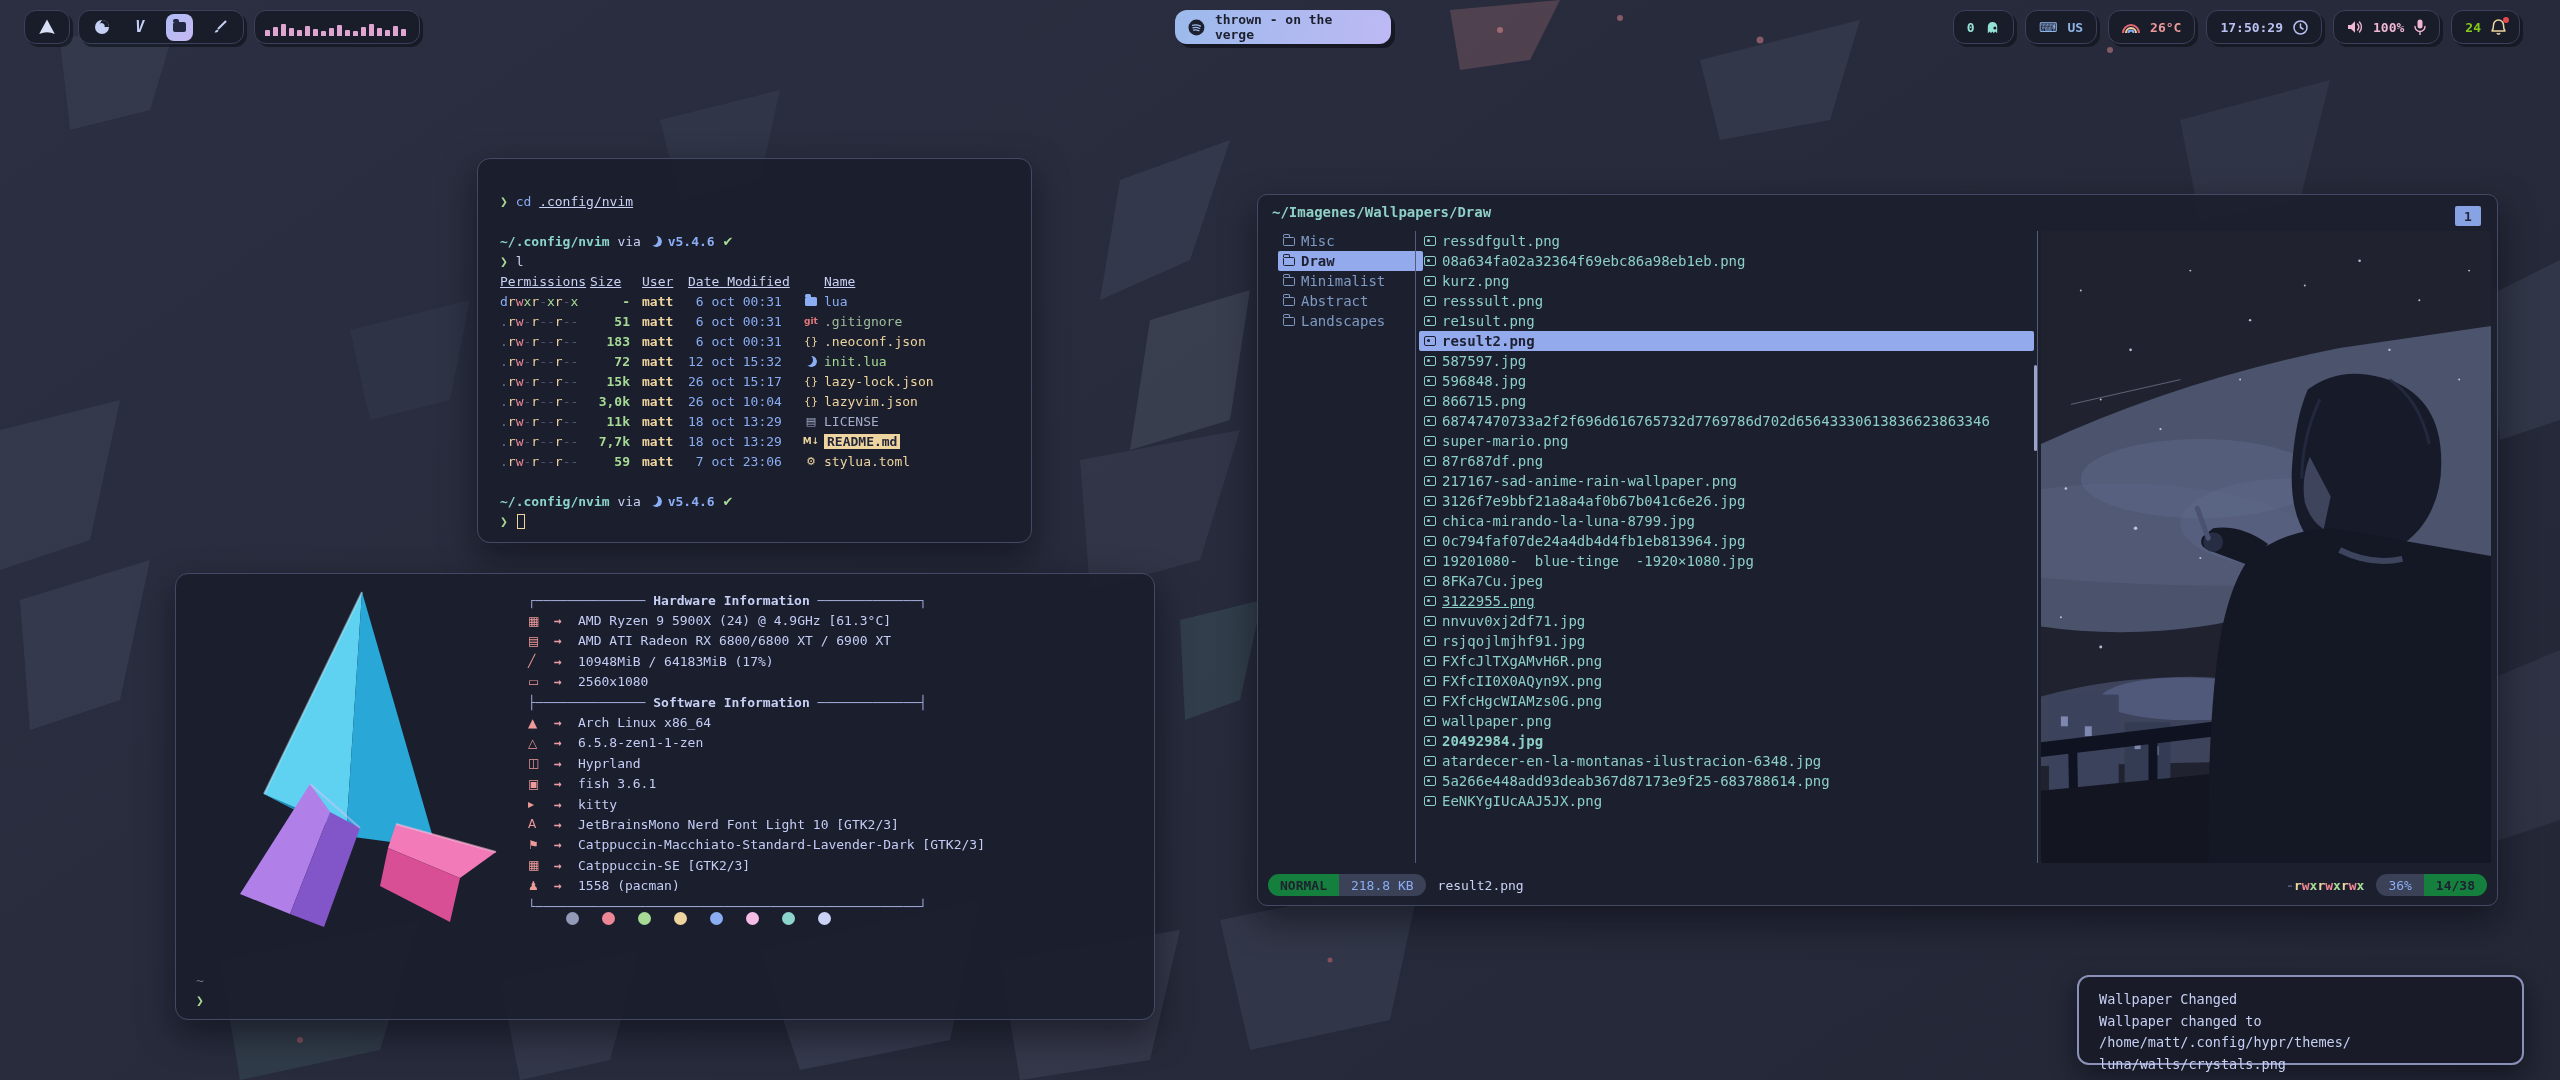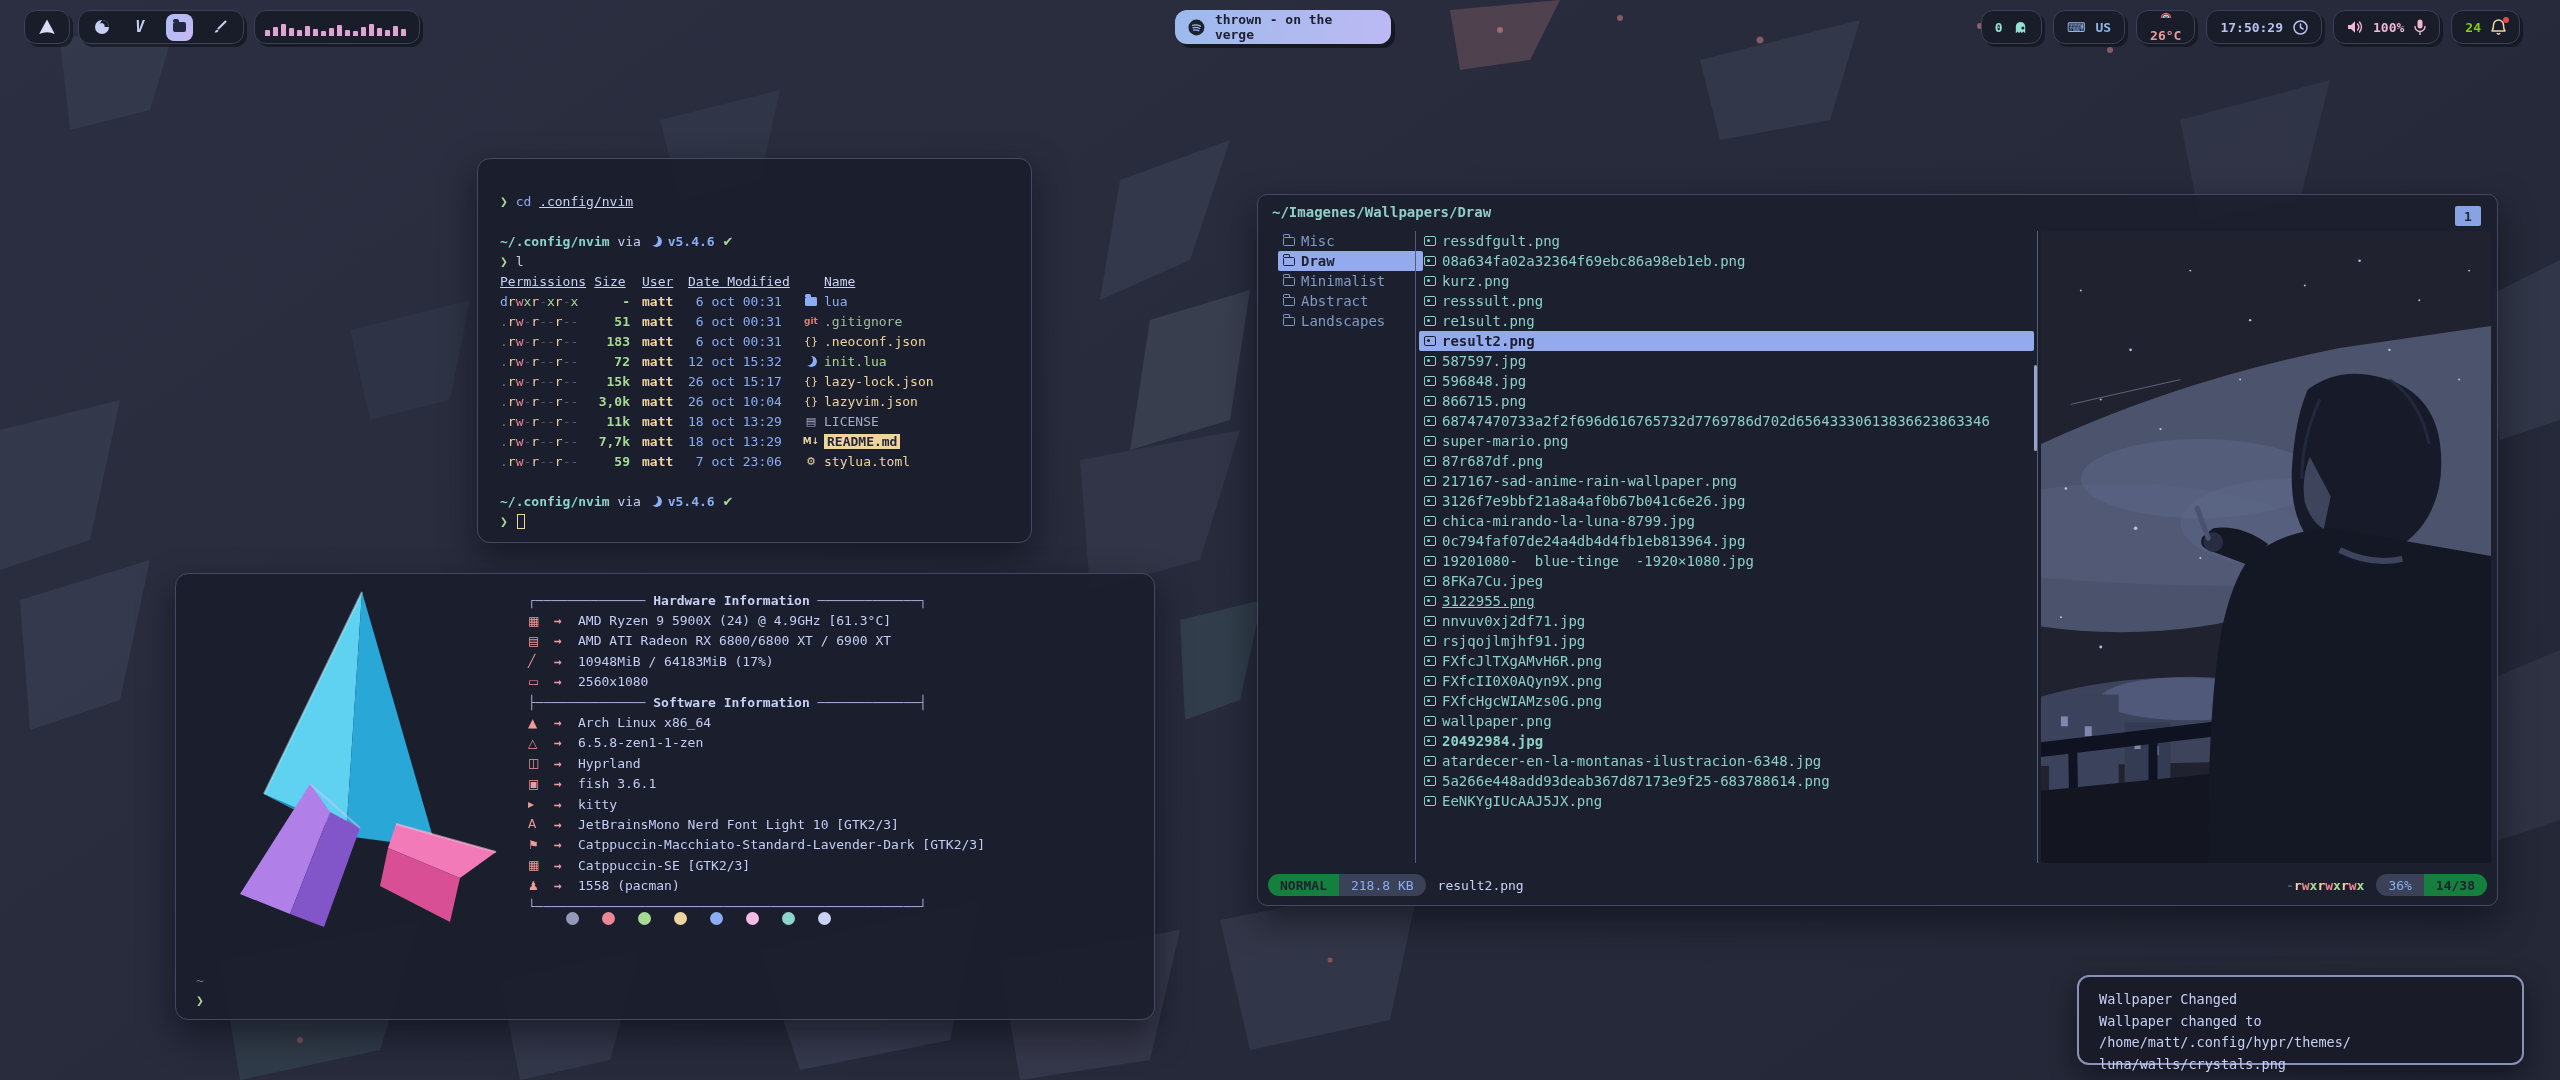--- a/index.html
+++ b/index.html
@@ -23,40 +23,40 @@
   .dock-ic{display:flex;align-items:center;justify-content:center;width:22px;height:22px;color:#c6d0f5;}
   .dock-active{width:27px;height:27px;border-radius:8px;background:linear-gradient(135deg,#aebcf5,#c9b8f2);}
   .mini-folder{display:inline-block;width:13px;height:10px;background:#232741;border-radius:2px;position:relative;}
   .mini-folder::before{content:'';position:absolute;top:-3px;left:0;width:6px;height:3px;background:#232741;border-radius:2px 2px 0 0;}
   #viz{left:254px;width:166px;align-items:flex-end;padding:0 10px 7px 10px;gap:3px;}
   #viz i{display:block;width:5px;background:#dfa4d2;border-radius:1px 1px 0 0;}
   #song{left:1175px;width:216px;background:linear-gradient(100deg,#9cbaec,#bdb9f4);
         color:#1c1f2e;box-shadow:4px 4px 0 rgba(10,12,19,.6);border:none;}
   #modules{position:absolute;top:10px;right:40px;display:flex;gap:11px;z-index:2;}
   #modules .pill{position:relative;top:0;box-shadow:3px 3px 0 rgba(10,12,19,.55);}
-  .m-updates{color:#94e2d5;} .m-kb{color:#8fb5e8;} .m-weather{color:#ee9a9a;flex-direction:column;}
+  .m-updates{color:#94e2d5;} .m-kb{color:#8fb5e8;} .m-weather{color:#ee9a9a;}
   .m-clock{color:#b9c0f0;} .m-audio{color:#f0b6d2;} .m-bell{color:#84cc16;}
   .bell-wrap{position:relative;display:flex;}
   .bell-dot{position:absolute;top:-2px;right:-3px;width:6px;height:6px;border-radius:50%;background:#e5484d;}
 
   
   #terminal{left:477px;top:158px;width:555px;height:385px;padding:32px 22px;}
   .t-line{height:20px;display:flex;align-items:center;white-space:pre;}
   .p-green{color:#a6da95;font-weight:bold;}
   .c-blue{color:#8aadf4;} .c-teal{color:#8bd5ca;font-weight:bold;}
   .c-green{color:#a6da95;} .c-text{color:#cad3f5;}
   .u{text-decoration:underline;}
   .ls-head span{color:#cad3f5;text-decoration:underline;}
   .ls-row,.ls-head{display:flex;height:20px;align-items:center;white-space:pre;}
   .c-perms{width:82px;} .c-size{width:40px;margin-left:8px;text-align:right;color:#a6da95;font-weight:bold;}
   .c-user{width:36px;margin-left:12px;color:#eed49f;font-weight:bold;}
   .c-date{width:104px;margin-left:10px;color:#8aadf4;}
   .c-icon{width:18px;margin-left:10px;display:flex;justify-content:center;align-items:center;font-size:11px;}
   .c-name{margin-left:4px;}
-  .hd-size{text-align:center;} 
+  .hd-size{text-align:left;} 
   .ficon-folder{display:inline-block;width:12px;height:9px;background:currentColor;border-radius:1.5px;position:relative;}
   .ficon-folder::before{content:'';position:absolute;top:-3px;left:0;width:6px;height:3px;background:currentColor;border-radius:1.5px 1.5px 0 0;}
   .ficon-moon{display:inline-block;width:11px;height:11px;border-radius:50%;box-shadow:inset -3.5px -2.5px 0 0 currentColor;transform:rotate(-15deg);}
   .cursor-box{display:inline-block;width:8px;height:15px;border:1.5px solid #eed49f;margin-left:1px;}
 
   
   #fetch{left:175px;top:573px;width:980px;height:447px;}
   #crystals{position:absolute;left:18px;top:12px;}
   #fetch-info{position:absolute;left:352px;top:16px;width:612px;}
   .fx-line{height:20.4px;display:flex;align-items:center;white-space:pre;}

